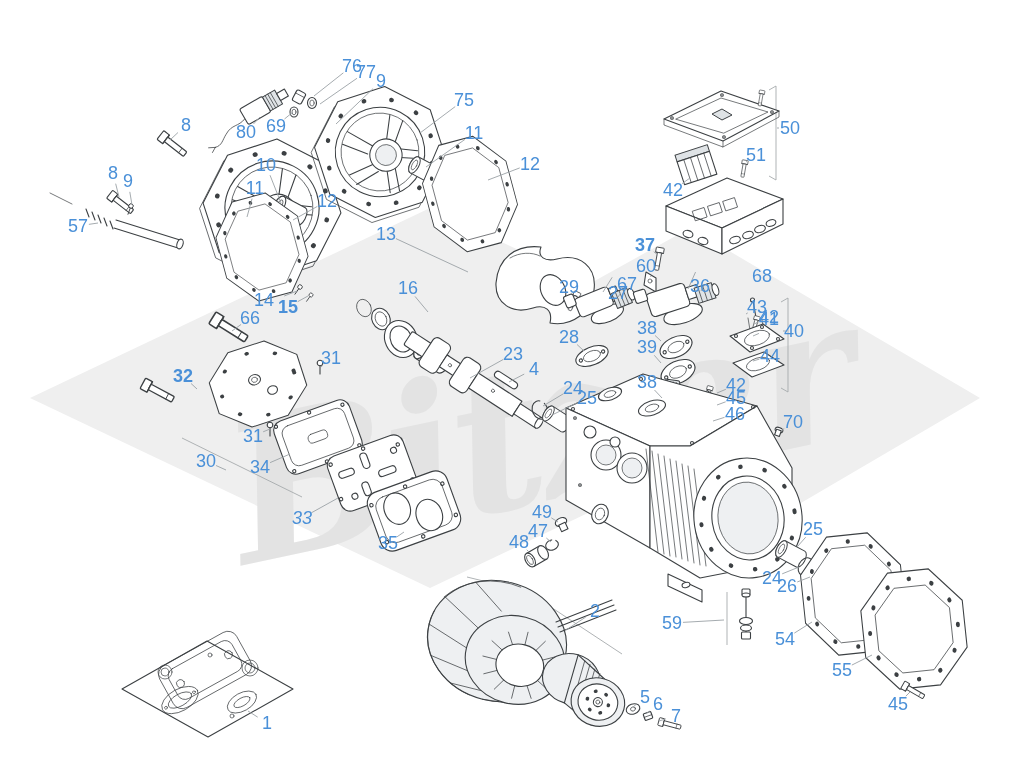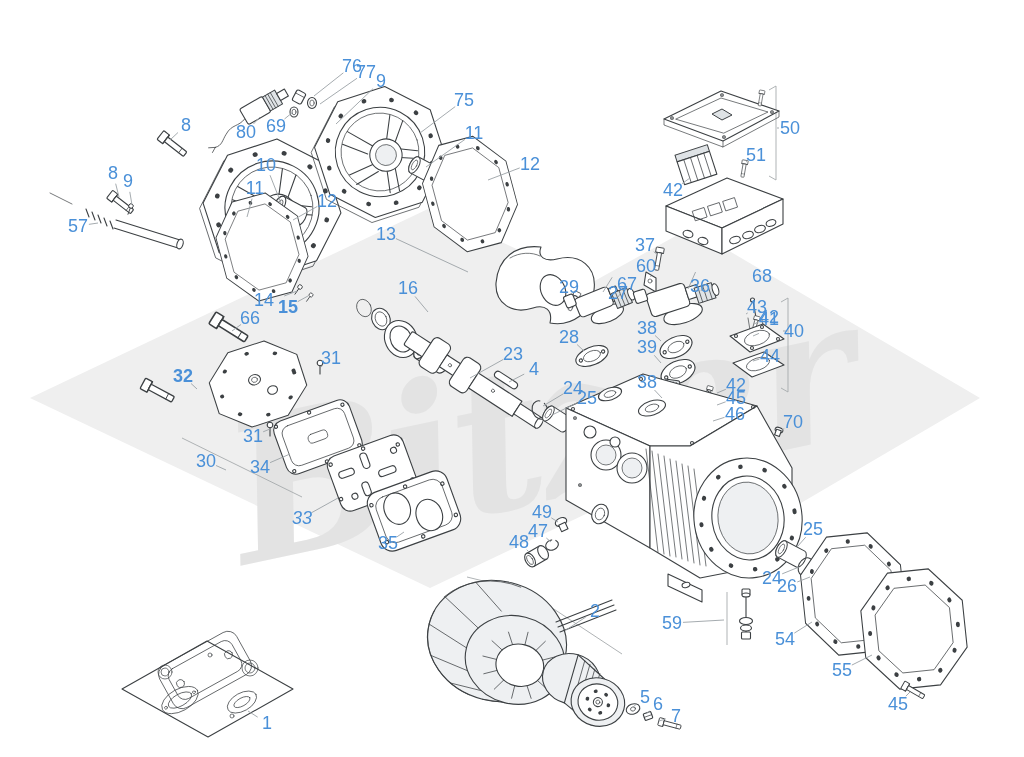--- a/index.html
+++ b/index.html
@@ -587,21 +587,21 @@
       <div class="callout" style="left: 530px; top: 164px;">12</div>
       <div class="callout" style="left: 113px; top: 173px;">8</div>
       <div class="callout" style="left: 128px; top: 181px;">9</div>
       <div class="callout" style="left: 255px; top: 188px;">11</div>
       <div class="callout" style="left: 327px; top: 201px;">12</div>
       <div class="callout" style="left: 78px; top: 226px;">57</div>
       <div class="callout" style="left: 790px; top: 128px;">50</div>
       <div class="callout" style="left: 756px; top: 155px;">51</div>
       <div class="callout" style="left: 673px; top: 190px;">42</div>
       <div class="callout" style="left: 386px; top: 234px;">13</div>
-      <div class="callout" style="left: 645px; top: 245px;">37</div>
+      <div class="callout" style="left: 645px; top: 245px; font-weight: bold;">37</div>
       <div class="callout" style="left: 646px; top: 266px;">60</div>
       <div class="callout" style="left: 618px; top: 268px; margin-top: 25px;">27</div>
       <div class="callout" style="left: 700px; top: 262px; margin-top: 24px;">36</div>
       <div class="callout" style="left: 627px; top: 284px;">67</div>
       <div class="callout" style="left: 722px; top: 276px; margin-left: 40px;">68</div>
       <div class="callout" style="left: 569px; top: 287px;">29</div>
       <div class="callout" style="left: 264px; top: 300px;">14</div>
       <div class="callout" style="left: 288px; top: 307px; font-weight: bold;">15</div>
       <div class="callout" style="left: 408px; top: 288px;">16</div>
       <div class="callout" style="left: 757px; top: 307px;">43</div>

